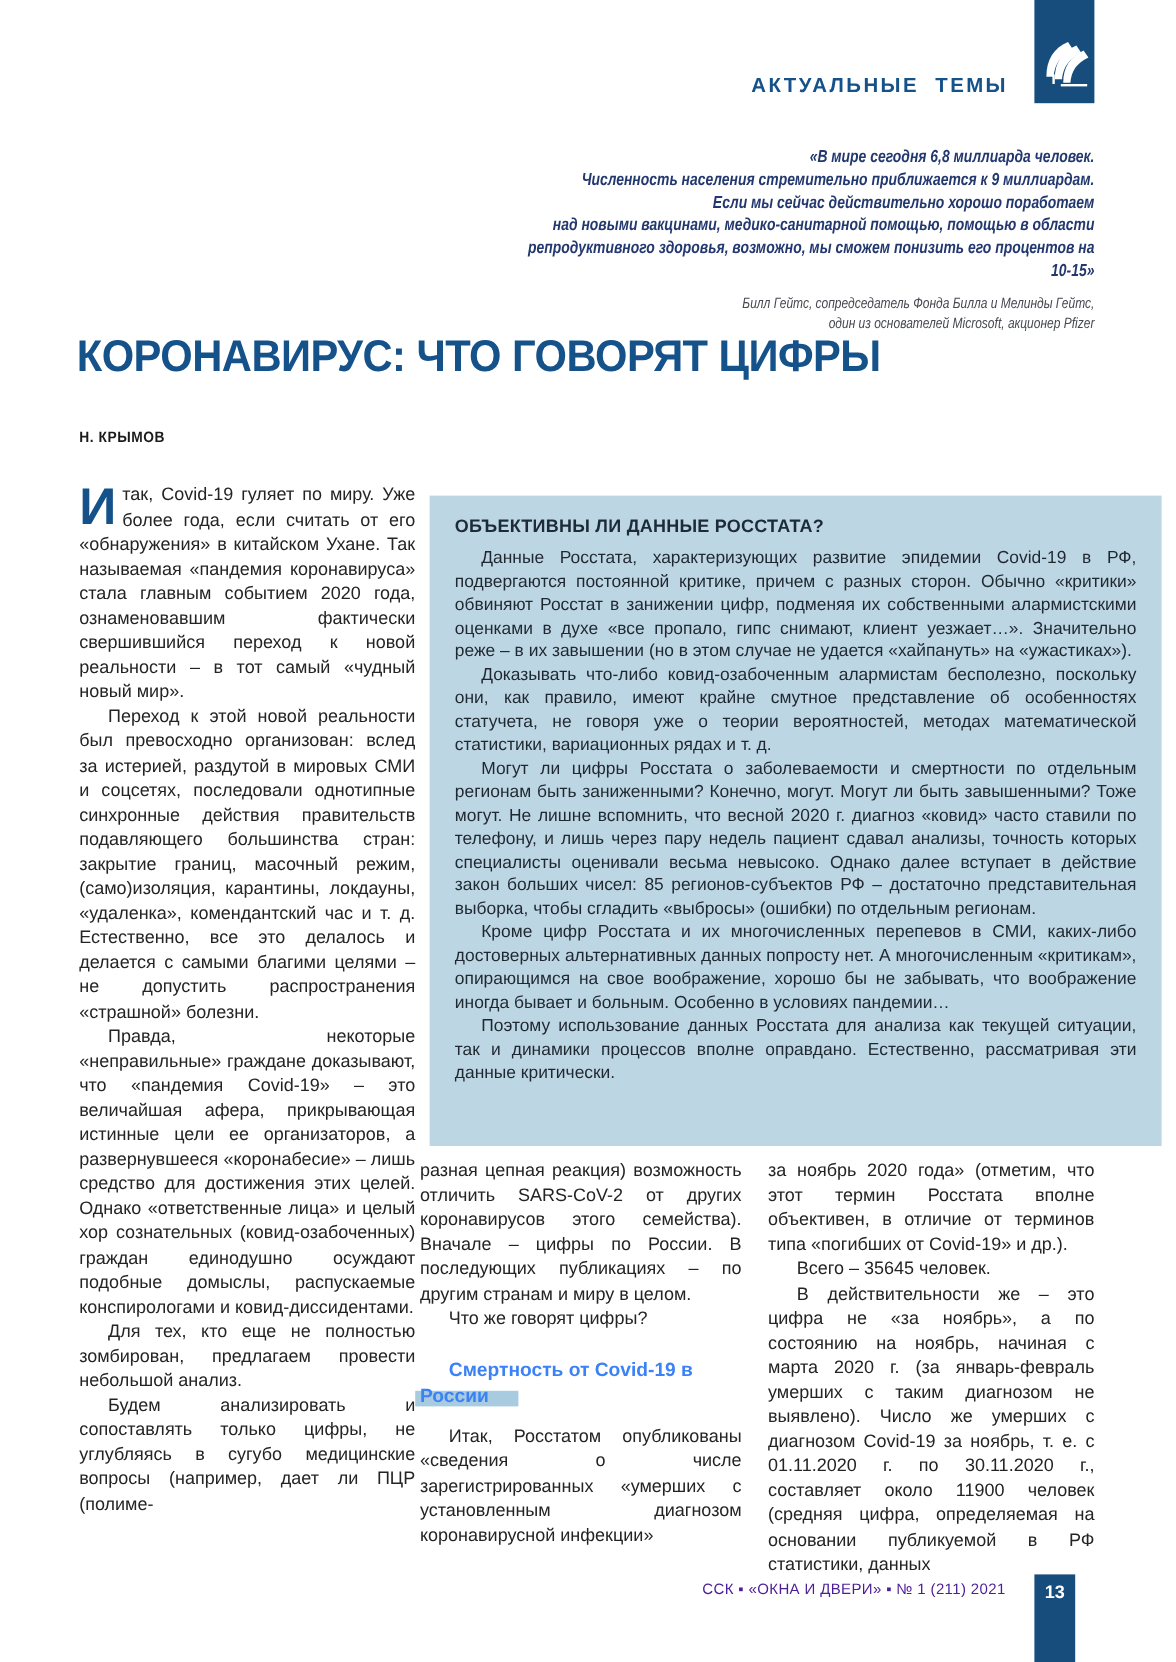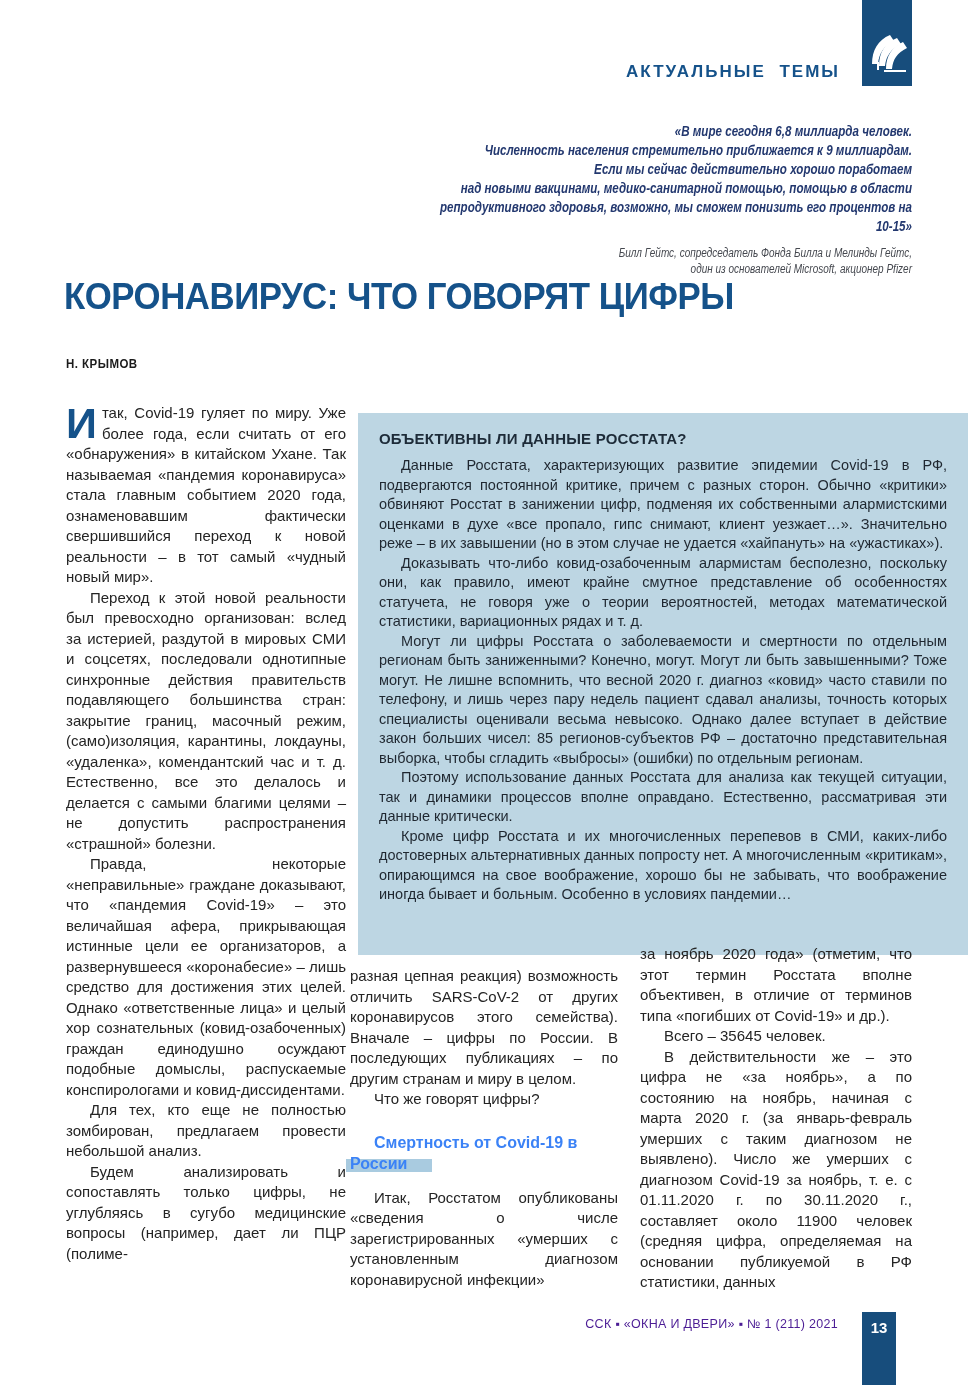--- a/index.html
+++ b/index.html
@@ -48,21 +48,21 @@
     transform:scaleX(0.92);transform-origin:0 0;
   }
 
   
   .bodytext{font-size:15px;line-height:20.5px;text-align:justify;color:#242424;}
   .bodytext p{margin:0;}
   .bodytext p.ind{text-indent:24px;}
 
   .col1{position:absolute;left:66px;top:403px;width:280px;}
   .col2{position:absolute;left:350px;top:966px;width:268px;}
-  .col3{position:absolute;left:640px;top:944px;width:272px;}
+  .col3{position:absolute;left:640px;top:966px;width:272px;}
 
   .dropcap{
     float:left;color:#15528a;font-weight:bold;
     font-size:43px;line-height:34px;padding:3px 5px 0 0;
   }
 
   
   .bluebox{
     position:absolute;left:358px;top:413px;width:610px;height:542px;
     box-sizing:border-box;background:#bdd6e3;padding:17px 21px 0 21px;
@@ -141,22 +141,22 @@
     <p class="ind">Для тех, кто еще не полностью зомбирован, предлагаем провести небольшой анализ.</p>
     <p class="ind">Будем анализировать и сопоставлять только цифры, не углубляясь в сугубо медицинские вопросы (например, дает ли ПЦР (полиме-</p>
   </div>
 
   <div class="bluebox">
     <div class="boxhead">ОБЪЕКТИВНЫ ЛИ ДАННЫЕ РОССТАТА?</div>
     <div class="boxtext">
       <p class="ind">Данные Росстата, характеризующих развитие эпидемии Covid-19 в РФ, подвергаются постоянной критике, причем с разных сторон. Обычно «критики» обвиняют Росстат в занижении цифр, подменяя их собственными алармистскими оценками в духе «все пропало, гипс снимают, клиент уезжает…». Значительно реже – в их завышении (но в этом случае не удается «хайпануть» на «ужастиках»).</p>
       <p class="ind">Доказывать что-либо ковид-озабоченным алармистам бесполезно, поскольку они, как правило, имеют крайне смутное представление об особенностях статучета, не говоря уже о теории вероятностей, методах математической статистики, вариационных рядах и т. д.</p>
       <p class="ind">Могут ли цифры Росстата о заболеваемости и смертности по отдельным регионам быть заниженными? Конечно, могут. Могут ли быть завышенными? Тоже могут. Не лишне вспомнить, что весной 2020 г. диагноз «ковид» часто ставили по телефону, и лишь через пару недель пациент сдавал анализы, точность которых специалисты оценивали весьма невысоко. Однако далее вступает в действие закон больших чисел: 85 регионов-субъектов РФ – достаточно представительная выборка, чтобы сгладить «выбросы» (ошибки) по отдельным регионам.</p>
+      <p class="ind">Кроме цифр Росстата и их многочисленных перепевов в СМИ, каких-либо достоверных альтернативных данных попросту нет. А многочисленным «критикам», опирающимся на свое воображение, хорошо бы не забывать, что воображение иногда бывает и больным. Особенно в условиях пандемии…</p>
       <p class="ind">Поэтому использование данных Росстата для анализа как текущей ситуации, так и динамики процессов вполне оправдано. Естественно, рассматривая эти данные критически.</p>
-      <p class="ind">Кроме цифр Росстата и их многочисленных перепевов в СМИ, каких-либо достоверных альтернативных данных попросту нет. А многочисленным «критикам», опирающимся на свое воображение, хорошо бы не забывать, что воображение иногда бывает и больным. Особенно в условиях пандемии…</p>
     </div>
   </div>
 
   <div class="col2 bodytext">
     <p>разная цепная реакция) возможность отличить SARS-CoV-2 от других коронавирусов этого семейства). Вначале – цифры по России. В последующих публикациях – по другим странам и миру в целом.</p>
     <p class="ind">Что же говорят цифры?</p>
     <div class="subhead">
       <span class="accent"></span>
       <span class="shtext">Смертность от Covid-19 в России</span>
     </div>

